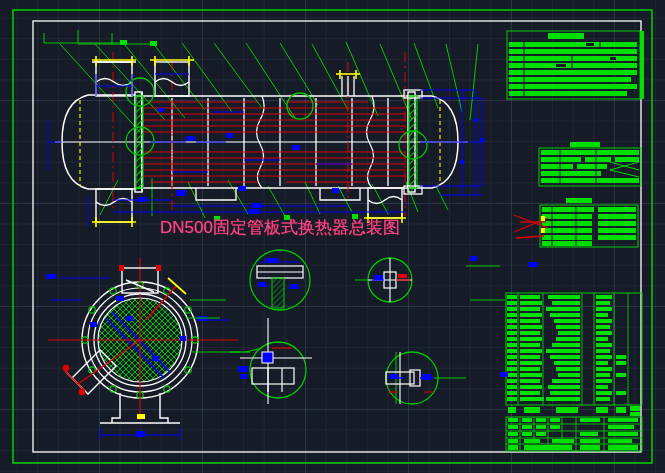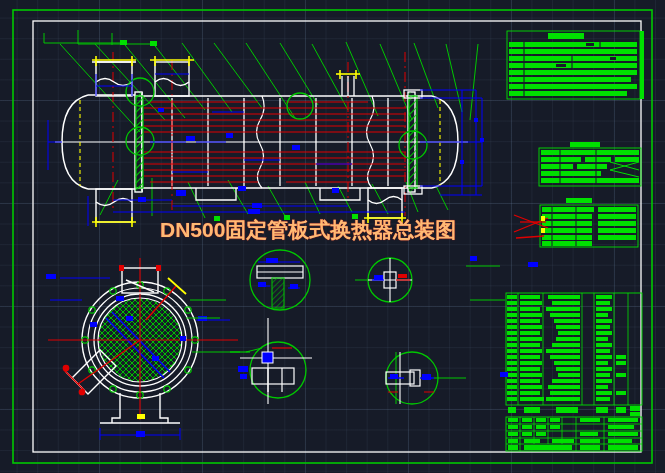--- a/index.html
+++ b/index.html
@@ -25,23 +25,23 @@
       linear-gradient(to right, rgba(130,160,195,.13) 1px, transparent 1px),
       linear-gradient(to bottom, rgba(130,160,195,.13) 1px, transparent 1px);
     background-size:103px 103px;
     background-position:-4px -3px;
   }
   svg.cad { position:absolute; left:0; top:0; width:665px; height:473px; }
 
   .ttl {
     position:absolute;
     left:160px; top:216px;
-    font-size:21px;
-    font-weight:700;
-    color:#fdba74;
+    font-size:17px;
+    font-weight:400;
+    color:#ec4899;
     letter-spacing:0px;
     white-space:nowrap;
     text-shadow:0 0 1px #f0241c;
   }
 </style>
 </head>
 <body>
 
 <div id="cad-root">
   <div class="grid-layer"></div>

